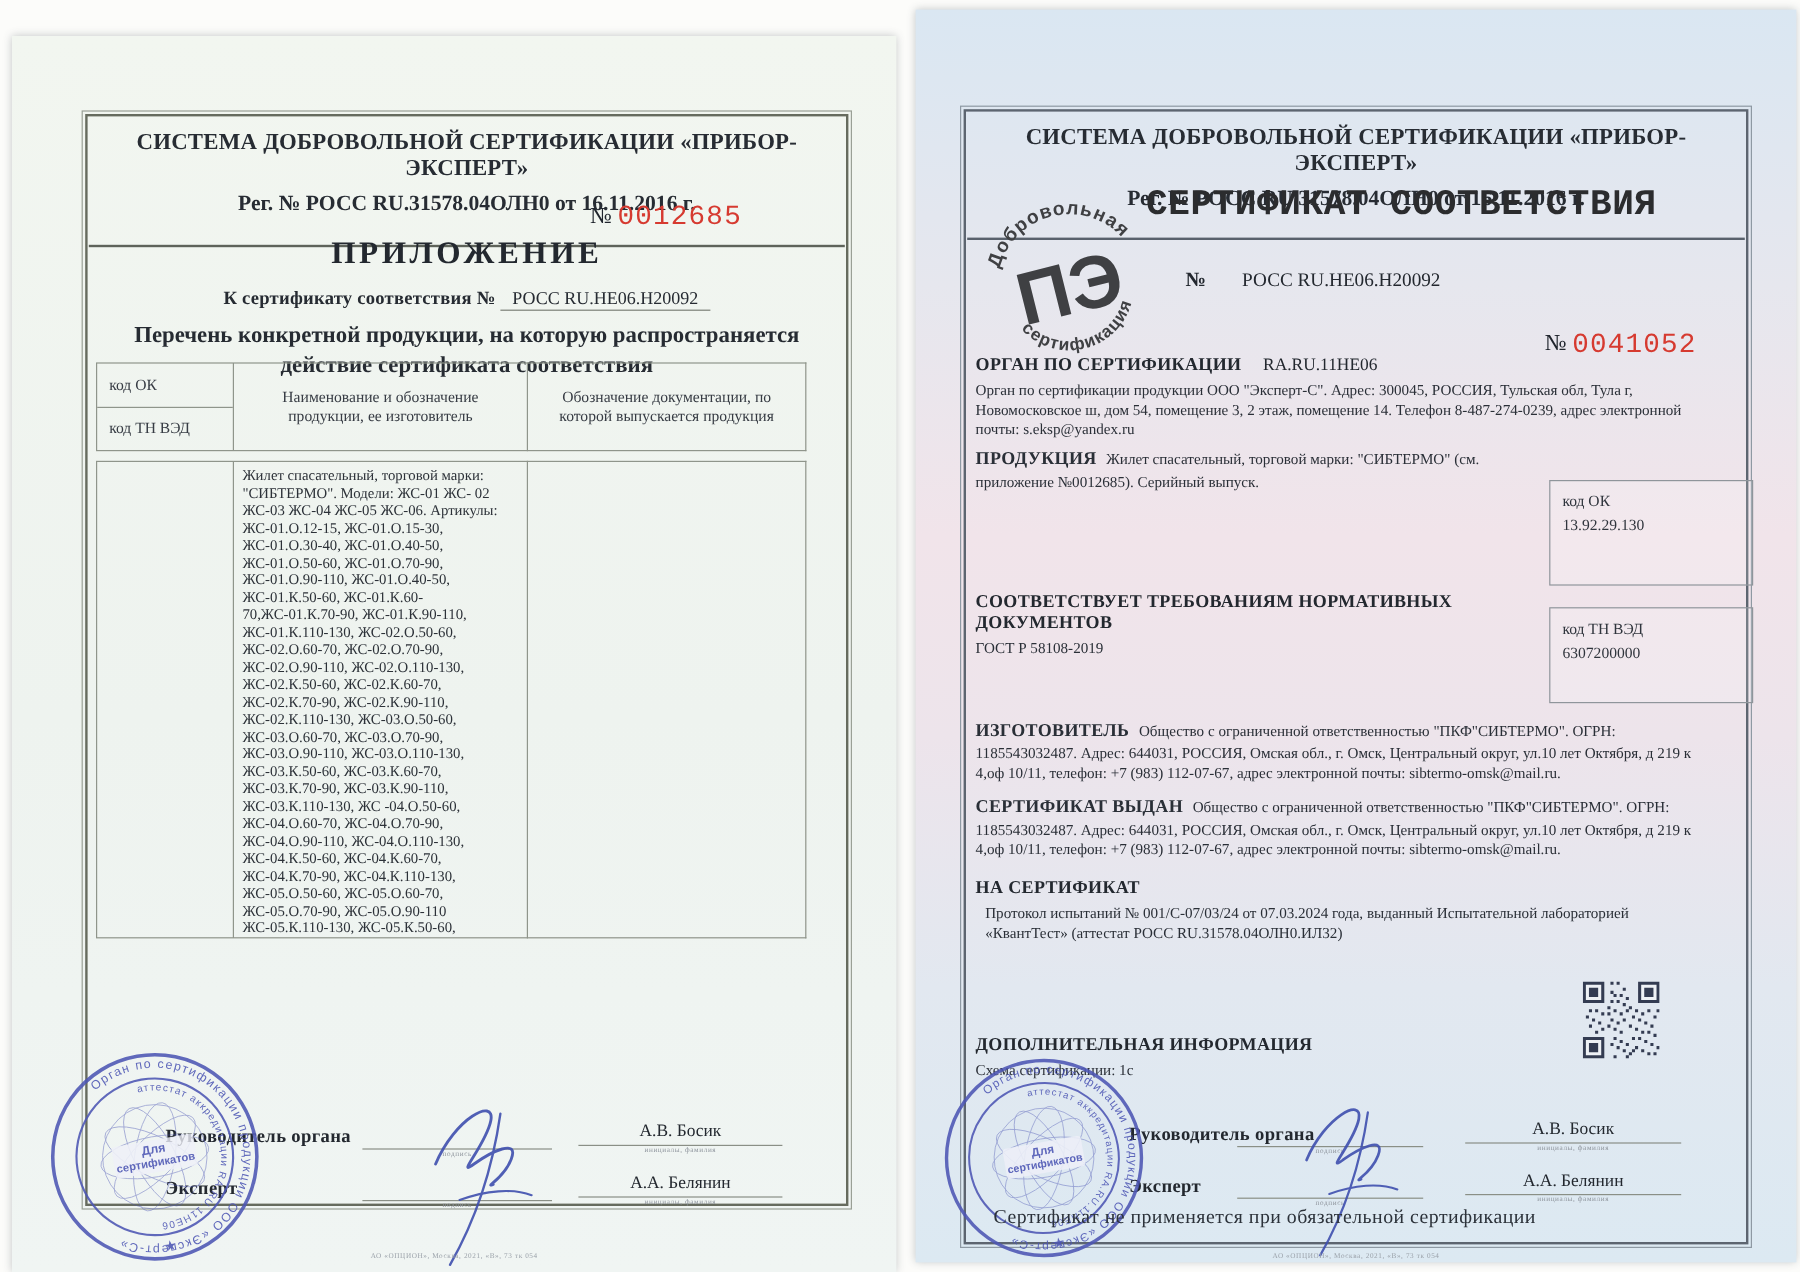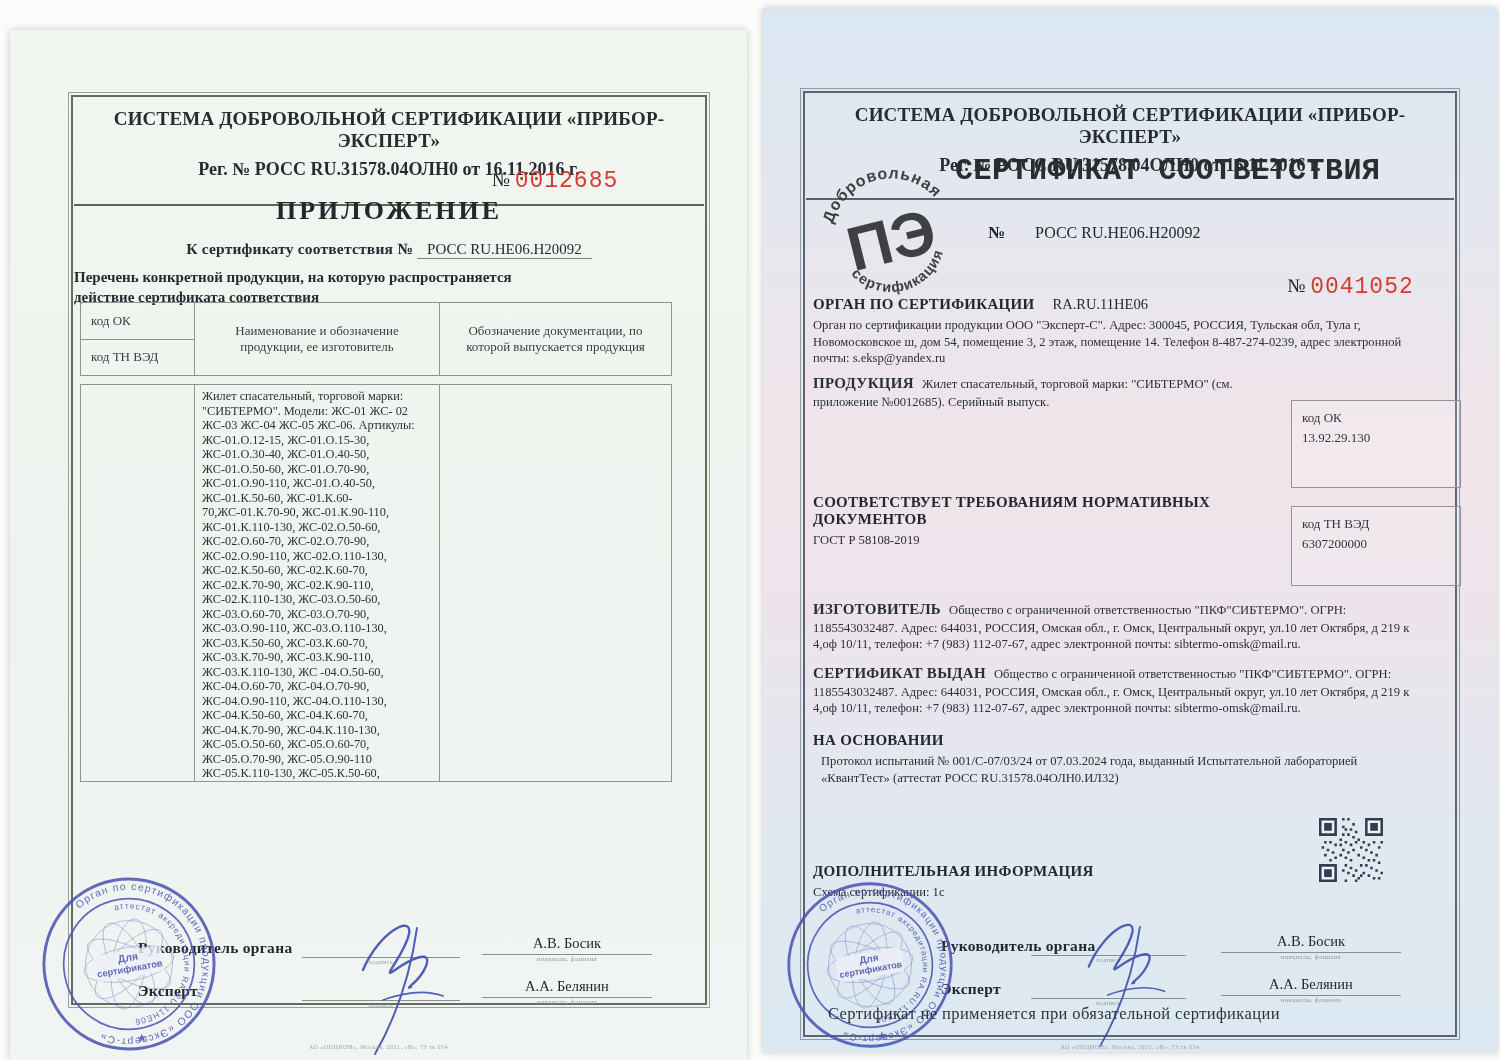--- a/index.html
+++ b/index.html
@@ -25,22 +25,22 @@
   .serialNo { position:absolute; font-size:19px; color:#20252d; white-space:nowrap; }
   .serialNo .digits { font-family:"Liberation Mono","DejaVu Sans Mono",monospace;
                       font-size:23px; color:#d63a30; letter-spacing:1px; vertical-align:-1px; }
 
   
   .apx-title { position:absolute; left:64px; top:166px; width:630px; text-align:center;
                font-size:26px; font-weight:bold; letter-spacing:3px; color:#23282f; }
   .certref { position:absolute; left:64px; top:210px; width:630px; text-align:center; font-size:15.5px; color:#262b32;}
   .certref b { letter-spacing:.2px; }
   .certref .refval { border-bottom:1px solid #7c8178; padding:0 10px 1px; font-size:15px; }
-  .scope { position:absolute; left:64px; top:238px; width:630px; 
-           font-size:15px; font-weight:bold; line-height:1.3; color:#262b32; }
+  .scope { position:absolute; left:64px; top:238px; width:630px; text-align:center;
+           font-size:19px; font-weight:bold; line-height:1.3; color:#262b32; }
 
   .tbl { position:absolute; left:70px; top:272px; width:592px; font-size:13px; color:#373c44; }
   .trow { display:flex; }
   .tc { border:1px solid #8f958b; border-left:none; }
   .tc:first-child { border-left:1px solid #8f958b; }
   .thead { height:74px; }
   .thead .tc { display:flex; align-items:center; justify-content:center; text-align:center; line-height:1.25; padding:2px 10px;}
   .c1 { width:115px; } .c2 { width:245px; } .c3 { width:232px; }
   .codecell { flex-direction:column; padding:0 !important; align-items:stretch !important;}
   .codecell div { flex:1; display:flex; align-items:center; padding-left:10px; }
@@ -266,21 +266,21 @@
       </p>
     </div>
 
     <div class="sec" style="top:656px; width:620px;">
       <p class="secbody" style="margin-top:0;">
         <span class="inlinelabel">СЕРТИФИКАТ ВЫДАН</span><span>Общество с ограниченной ответственностью "ПКФ"СИБТЕРМО". ОГРН: 1185543032487. Адрес: 644031, РОССИЯ, Омская обл., г. Омск, Центральный округ, ул.10 лет Октября, д 219 к 4,оф 10/11, телефон: +7 (983) 112-07-67, адрес электронной почты: sibtermo-omsk@mail.ru.</span>
       </p>
     </div>
 
     <div class="sec" style="top:724px; width:620px;">
-      <p class="sechead">НА ОСНОВАНИИ</p>
+      <p class="sechead">НА СЕРТИФИКАТ</p>
       <p class="secbody" style="padding-left:8px; width:600px;">Протокол испытаний № 001/С-07/03/24 от 07.03.2024 года, выданный Испытательной лабораторией «КвантТест» (аттестат РОСС RU.31578.04ОЛН0.ИЛ32)</p>
     </div>
 
     <div class="sec" style="top:855px; width:480px;">
       <p class="sechead">ДОПОЛНИТЕЛЬНАЯ ИНФОРМАЦИЯ</p>
       <p class="secbody">Схема сертификации: 1с</p>
     </div>
 
     <svg class="qr" style="left:556px; top:810px;" width="64" height="64" viewBox="0 0 25 25">
       <g fill="#343c52">

